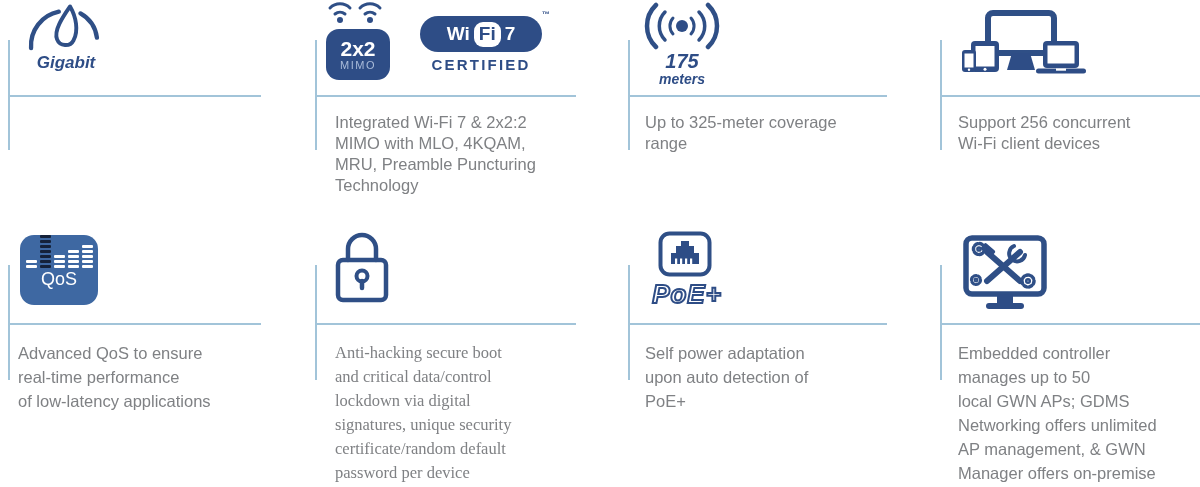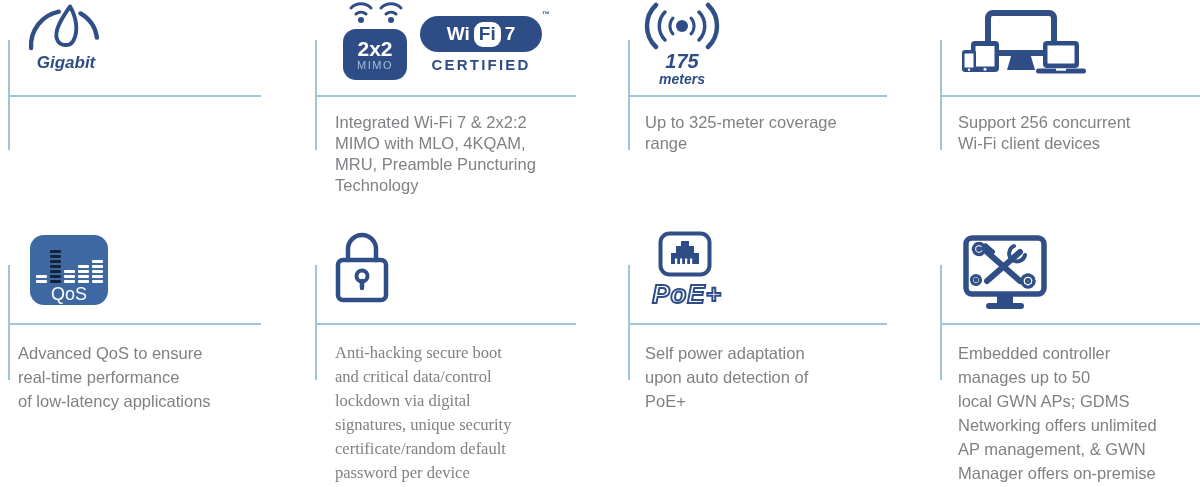--- a/index.html
+++ b/index.html
@@ -31,21 +31,21 @@
   .c4 .desc,.c8 .desc{left:18px;width:242px;}
   svg .stroke{fill:none;stroke:#2f4f86;stroke-linecap:round;stroke-linejoin:round;}
   svg .fill{fill:#2e4d86;stroke:none;}
 
   
   .gauge{position:absolute;left:12px;top:3px;}
   .gigabit-label{position:absolute;left:12px;top:53px;width:92px;text-align:center;
     font-size:17px;font-weight:800;font-style:italic;color:#2e4d86;}
 
   
-  .mimo-col{position:absolute;left:28px;top:0;width:66px;text-align:center;}
+  .mimo-col{position:absolute;left:11px;top:0;width:66px;}
   .mimo-badge{margin-top:1px;width:64px;height:51px;background:#2e4d86;border-radius:13px;
     display:flex;flex-direction:column;align-items:center;justify-content:center;}
   .mimo-top{color:#fff;font-size:21px;font-weight:800;line-height:22px;}
   .mimo-bottom{color:#a9bbd9;font-size:11px;font-weight:400;letter-spacing:1.5px;line-height:11px;}
   .wifi7-col{position:absolute;left:100px;top:16px;width:132px;text-align:center;}
   .wifi-pill{position:relative;margin:0 auto;width:122px;height:36px;background:#2e4d86;border-radius:18px;
     display:flex;align-items:center;justify-content:center;gap:4px;}
   .wifi-wi,.wifi-7{color:#fff;font-size:19px;font-weight:800;}
   .wifi-fibox{background:#fff;color:#2e4d86;font-size:19px;font-weight:800;
     border-radius:9px;padding:1px 5px 2px 5px;line-height:22px;}
@@ -56,23 +56,23 @@
   .signal{position:absolute;left:12px;top:2px;}
   .range-label{position:absolute;left:18px;top:51px;width:72px;text-align:center;color:#2e4d86;
     font-style:italic;font-weight:800;}
   .range-value{font-size:20px;line-height:20px;}
   .range-unit{font-size:14px;line-height:14px;margin-top:1px;}
 
   
   .devices{position:absolute;left:22px;top:0;}
 
   
-  .qos-badge{position:absolute;left:22px;top:20px;width:78px;height:70px;background:#3e68a2;
+  .qos-badge{position:absolute;left:12px;top:20px;width:78px;height:70px;background:#3e68a2;
     border-radius:14px;display:flex;flex-direction:column;align-items:center;justify-content:flex-end;
-    padding-bottom:1px;box-sizing:border-box;}
+    padding-bottom:16px;box-sizing:border-box;}
   .eq{display:flex;align-items:flex-end;gap:3px;height:38px;}
   .eq .col{display:flex;flex-direction:column;gap:2px;}
   .eq .b{width:11px;height:3px;border-radius:1px;background:#fff;}
   .eq .col.dark .b{background:#15223a;}
   .qos-label{color:#fff;font-size:18px;line-height:20px;margin-top:1px;}
 
   
   .lock{position:absolute;left:18px;top:13px;}
 
   

